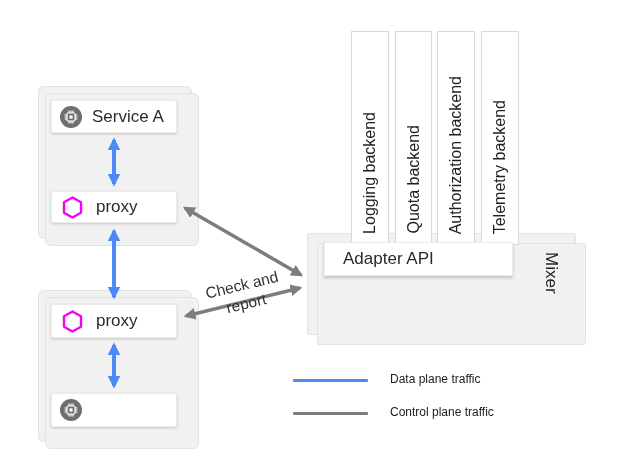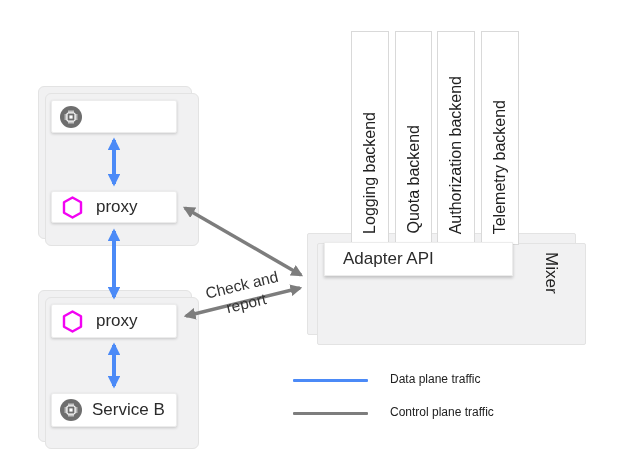--- a/index.html
+++ b/index.html
@@ -76,20 +76,21 @@
     <span class="icon-wrap">
       <svg width="22" height="22" viewBox="0 0 22 22">
         <circle cx="11" cy="11" r="11" fill="#6e6e6e"></circle>
         <g stroke="#ffffff" stroke-width="1.2" fill="none">
           <rect x="7" y="7" width="8" height="8" rx="1.2"></rect>
           <path d="M9 4.5v2.5M11 4.5v2.5M13 4.5v2.5M9 15v2.5M11 15v2.5M13 15v2.5M4.5 9h2.5M4.5 11h2.5M4.5 13h2.5M15 9h2.5M15 11h2.5M15 13h2.5"></path>
         </g>
         <rect x="9.4" y="9.4" width="3.2" height="3.2" fill="#ffffff"></rect>
       </svg>
     </span>
+    <span class="txt">Service A</span>
   </div>
 
   <div class="node" style="left:51px;top:191px;width:126px;height:32px;padding-left:10px;gap:13px;box-sizing:border-box;">
     <span class="icon-wrap">
       <svg width="21" height="23" viewBox="0 0 21 23">
         <polygon points="10.5,1.5 19,6.3 19,16.7 10.5,21.5 2,16.7 2,6.3" fill="none" stroke="#f203f2" stroke-width="2.4" stroke-linejoin="round"></polygon>
       </svg>
     </span>
     <span class="txt">proxy</span>
   </div>
@@ -107,21 +108,20 @@
     <span class="icon-wrap">
       <svg width="22" height="22" viewBox="0 0 22 22">
         <circle cx="11" cy="11" r="11" fill="#6e6e6e"></circle>
         <g stroke="#ffffff" stroke-width="1.2" fill="none">
           <rect x="7" y="7" width="8" height="8" rx="1.2"></rect>
           <path d="M9 4.5v2.5M11 4.5v2.5M13 4.5v2.5M9 15v2.5M11 15v2.5M13 15v2.5M4.5 9h2.5M4.5 11h2.5M4.5 13h2.5M15 9h2.5M15 11h2.5M15 13h2.5"></path>
         </g>
         <rect x="9.4" y="9.4" width="3.2" height="3.2" fill="#ffffff"></rect>
       </svg>
     </span>
-    <span class="txt">Service B</span>
   </div>
 
   <svg id="arrows" width="636" height="464">
     <defs>
       <marker id="mb" viewBox="0 0 10 10" refX="8" refY="5" markerWidth="3.2" markerHeight="3.2" orient="auto-start-reverse">
         <path d="M0,0 L10,5 L0,10 Z" fill="#4b8af7"></path>
       </marker>
       <marker id="mg" viewBox="0 0 10 10" refX="8" refY="5" markerWidth="3.4" markerHeight="3.4" orient="auto-start-reverse">
         <path d="M0,0 L10,5 L0,10 Z" fill="#7d7d7d"></path>
       </marker>

